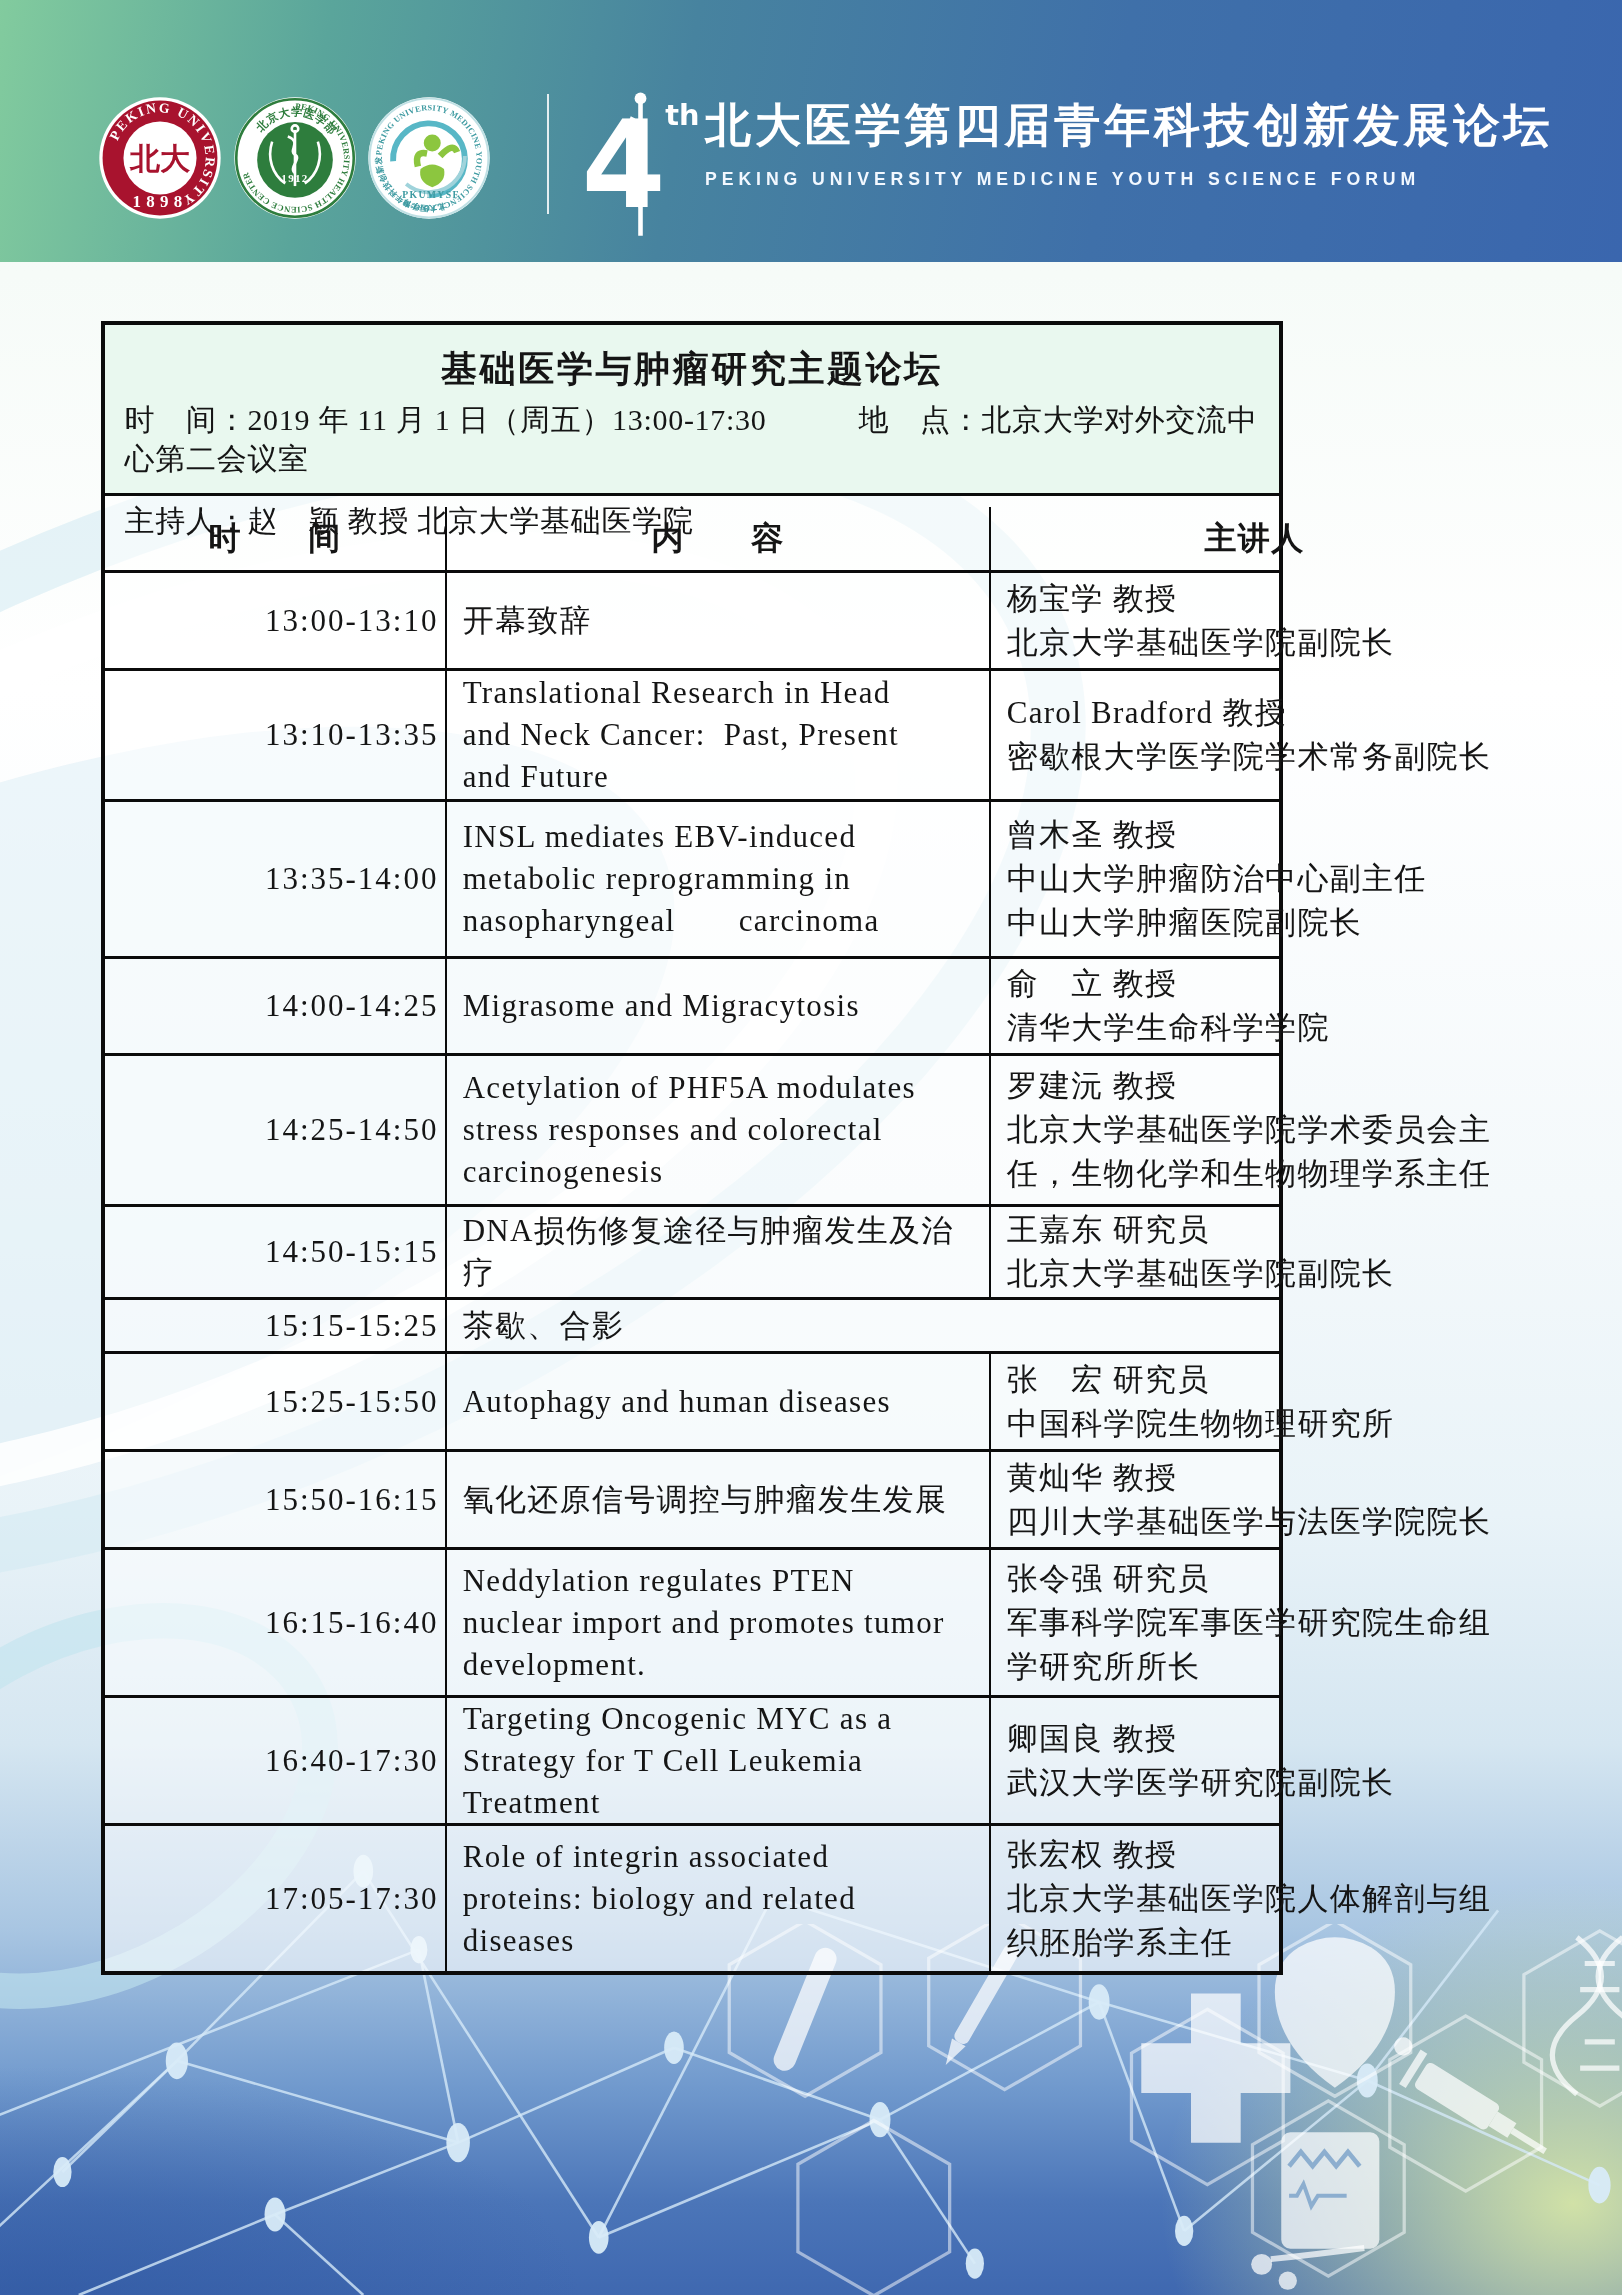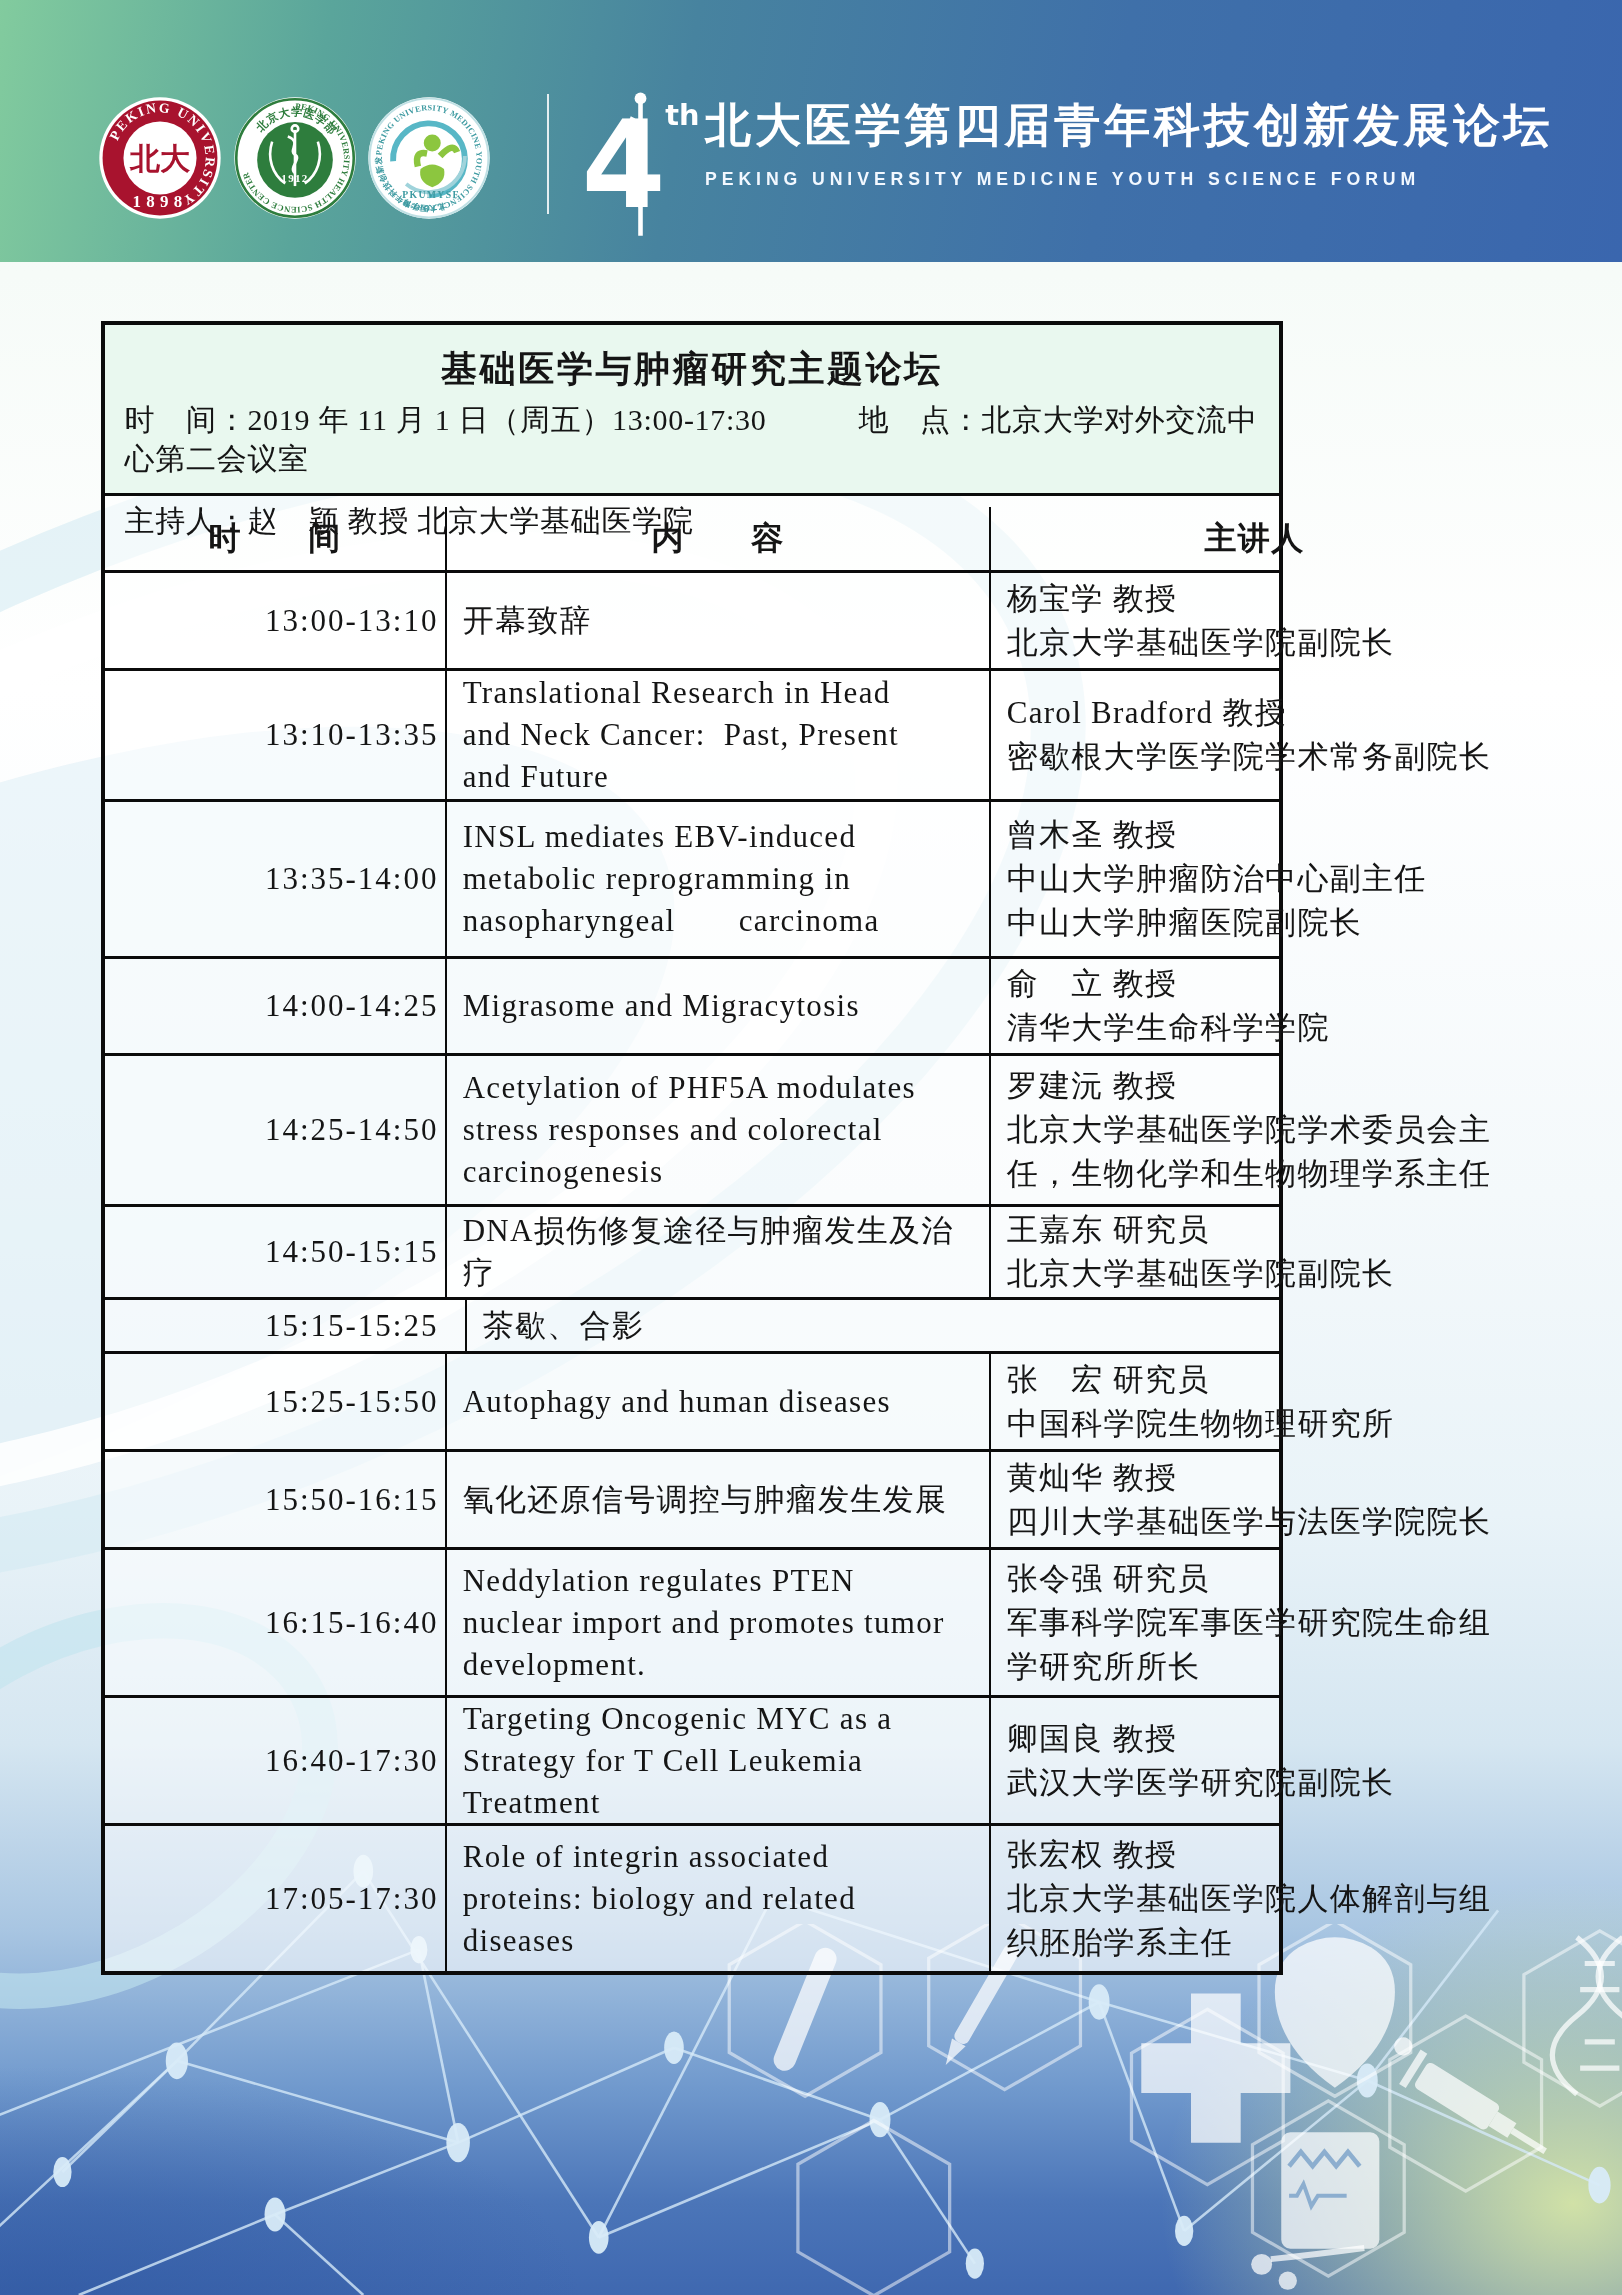--- a/index.html
+++ b/index.html
@@ -56,21 +56,21 @@
   #rows .t-row:nth-child(5){height:151px} #rows .t-row:nth-child(6){height:93px}
   #rows .t-row:nth-child(7){height:54px}  #rows .t-row:nth-child(8){height:98px}
   #rows .t-row:nth-child(9){height:98px} #rows .t-row:nth-child(10){height:148px}
   #rows .t-row:nth-child(11){height:128px}#rows .t-row:nth-child(12){height:148px}
   .cell { display:flex; flex-direction:column; justify-content:center; overflow:hidden;
           font-size:31px; white-space:pre-wrap; letter-spacing:1.3px; }
   .cell + .cell { border-left:2px solid #0b0b0b; }
   .cell.time { padding:2.6px 6.5px 2.6px 19.6px; letter-spacing:2px;text-align:right; }
   .cell.content { padding:2.6px 6.5px 2.6px 15.7px; line-height:42px; }
   .cell.speaker { padding:2.6px 6.5px 2.6px 15.7px; line-height:44px; }
-  .cell.span2 { grid-column:2 / 4;margin-left:20px; }
+  .cell.span2 { grid-column:2 / 4; }
 
   
   .network { position:absolute; left:0; top:1845px; width:1622px; height:450px; }
   .hexes { position:absolute; left:707px; top:1924px; width:915px; height:372px; }
   svg text { user-select:none; }
 </style>
 </head>
 <body>
 
 <div class="page">

